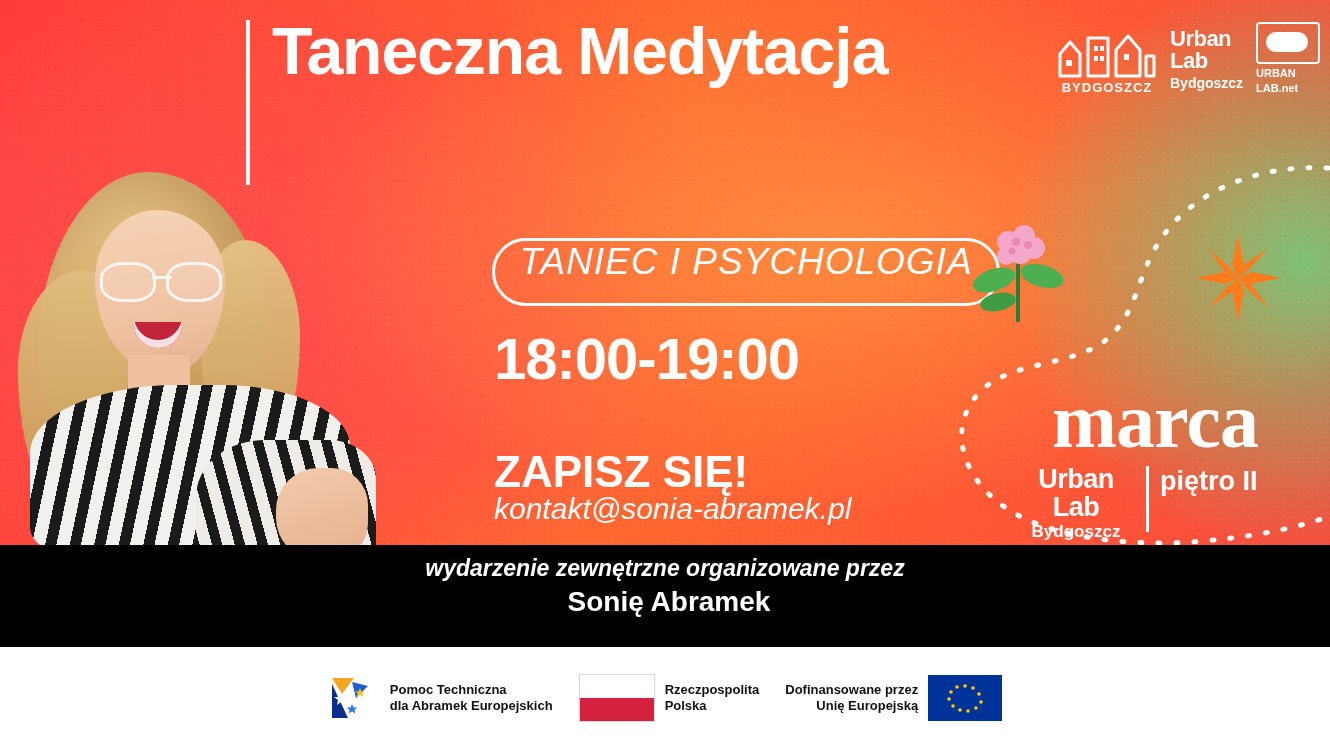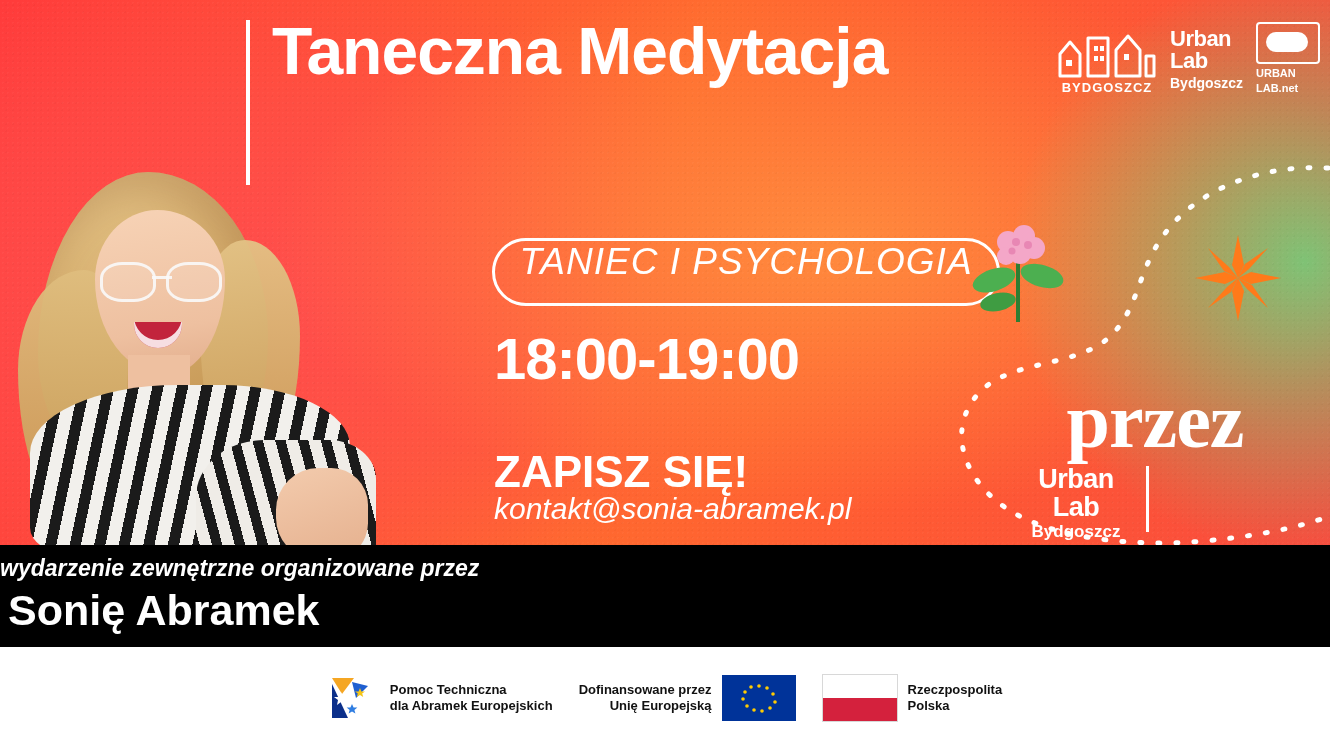--- a/index.html
+++ b/index.html
@@ -299,31 +299,31 @@
   }
   .logo-urbanlabnet .t1 { font-size: 11px; font-weight: 700; margin-top: 3px; line-height: 1.1; }
 
   
   .black-strip {
     position: absolute;
     left: 0; top: 545px;
     width: 1330px; height: 102px;
     background: #000000;
     color: #ffffff;
-    text-align: left;
+    text-align: center;
   }
   .organizer-pre {
     margin-top: 10px;
     font-size: 23px;
     font-style: italic;
     font-weight: 700;
   }
   .organizer-name {
     margin-top: 4px;
-    font-size: 43px;
+    font-size: 28px;
     font-weight: 700;
     margin-left: 8px;
   }
 
   
   .footer {
     position: absolute;
     left: 0; top: 647px;
     width: 1330px; height: 102px;
     background: #ffffff;
@@ -409,29 +409,30 @@
         <path d="M86 43 L56 49 L43 43 L56 37 Z"></path>
         <path d="M43 86 L37 56 L43 43 L49 56 Z"></path>
         <path d="M0 43 L30 37 L43 43 L30 49 Z"></path>
         <path d="M73 13 L54 34 L43 43 L50 29 Z"></path>
         <path d="M73 73 L52 54 L43 43 L57 50 Z"></path>
         <path d="M13 73 L32 52 L43 43 L36 57 Z"></path>
         <path d="M13 13 L34 32 L43 43 L29 36 Z"></path>
       </g>
     </svg>
 
-    <div class="date-month">przez</div>
+    <div class="date-month">marca</div>
 
     <div class="ul-small">
       <div class="u1">Urban</div>
       <div class="u2">Lab</div>
       <div class="u3">Bydgoszcz</div>
     </div>
     <div class="vdiv"></div>
     <div class="venue">
+      <div>piętro II</div>
     </div>
 
     <div class="logo-bydgoszcz">
       <svg viewBox="0 0 110 56" width="110" height="56">
         <g fill="none" stroke="#ffffff" stroke-width="3" stroke-linejoin="round">
           <path d="M8 52 L8 30 L18 18 L28 30 L28 52 Z"></path>
           <path d="M36 52 L36 14 L56 14 L56 52 Z"></path>
           <path d="M64 52 L64 26 L76 12 L88 26 L88 52 Z"></path>
           <path d="M94 52 L94 32 L102 32 L102 52 Z"></path>
         </g>
@@ -478,20 +479,31 @@
           <polygon points="13,18 15,23 20,23 16,26 17,31 13,28 9,31 10,26 6,23 11,23"></polygon>
         </g>
         <g fill="#f5c518">
           <polygon points="32,14 33.4,17.4 37,17.4 34.2,19.6 35.2,23 32,21 28.8,23 29.8,19.6 27,17.4 30.6,17.4"></polygon>
         </g>
         <polygon points="24,30 25.6,33.6 29.4,33.6 26.4,36 27.4,39.6 24,37.4 20.6,39.6 21.6,36 18.6,33.6 22.4,33.6" fill="#2f7de1"></polygon>
       </svg>
       <div class="f-text">
         <span>Pomoc Techniczna</span>
         <span>dla Abramek Europejskich</span>
+      </div>
+    </div>
+
+    <div class="f-item">
+      <div class="flag-pl">
+        <div class="w"></div>
+        <div class="r"></div>
+      </div>
+      <div class="f-text">
+        <span>Rzeczpospolita</span>
+        <span>Polska</span>
       </div>
     </div>
 
     <div class="f-item">
       <div class="f-text" style="text-align:right">
         <span>Dofinansowane przez</span>
         <span>Unię Europejską</span>
       </div>
       <svg class="flag-eu" viewBox="0 0 74 46">
         <rect width="74" height="46" fill="#003399"></rect>
@@ -505,25 +517,14 @@
           <circle cx="32" cy="35" r="1.8"></circle>
           <circle cx="25" cy="31" r="1.8"></circle>
           <circle cx="21" cy="24" r="1.8"></circle>
           <circle cx="23" cy="17" r="1.8"></circle>
           <circle cx="29" cy="12" r="1.8"></circle>
           <circle cx="37" cy="24" r="0"></circle>
         </g>
       </svg>
     </div>
 
-    <div class="f-item">
-      <div class="flag-pl">
-        <div class="w"></div>
-        <div class="r"></div>
-      </div>
-      <div class="f-text">
-        <span>Rzeczpospolita</span>
-        <span>Polska</span>
-      </div>
-    </div>
-
   </div>
 </div>
 
 </body></html>

